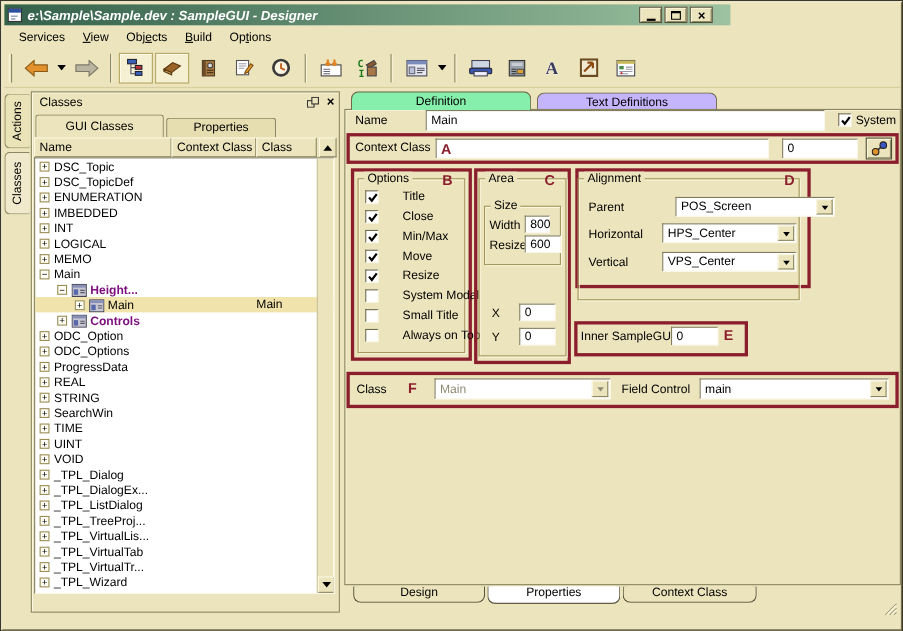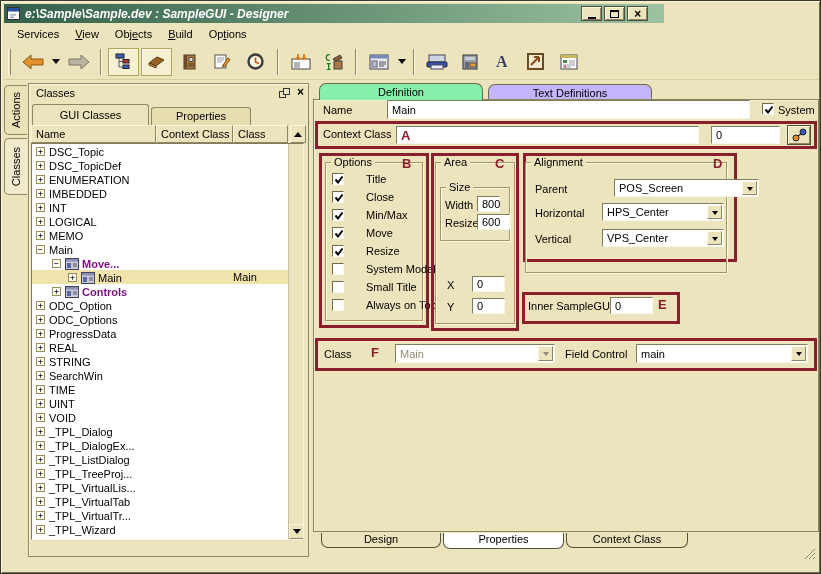--- a/index.html
+++ b/index.html
@@ -377,21 +377,21 @@
           <div class="trow">
             <span class="toggle" style="margin-left: 20px;">−</span>
             <span class="node-icon">
               <svg width="14" height="12">
                 <rect x="0.5" y="0.5" width="13" height="11" fill="#c8c8d4" stroke="#445"></rect>
                 <rect x="1" y="1" width="12" height="2.5" fill="#8890b8"></rect>
                 <rect x="2" y="5" width="4" height="5" fill="#5868a8"></rect>
                 <path d="M8 6 H12 M8 8 H12" stroke="#556"></path>
               </svg>
             </span>
-            <span class="tlabel bold purple">Move...</span>
+            <span class="tlabel bold purple">Height...</span>
           </div>
           <div class="trow selected">
             <span class="toggle" style="margin-left: 36px;">+</span>
             <span class="node-icon">
               <svg width="14" height="12">
                 <rect x="0.5" y="0.5" width="13" height="11" fill="#c8c8d4" stroke="#445"></rect>
                 <rect x="1" y="1" width="12" height="2.5" fill="#8890b8"></rect>
                 <rect x="2" y="5" width="4" height="5" fill="#5868a8"></rect>
                 <path d="M8 6 H12 M8 8 H12" stroke="#556"></path>
               </svg>

